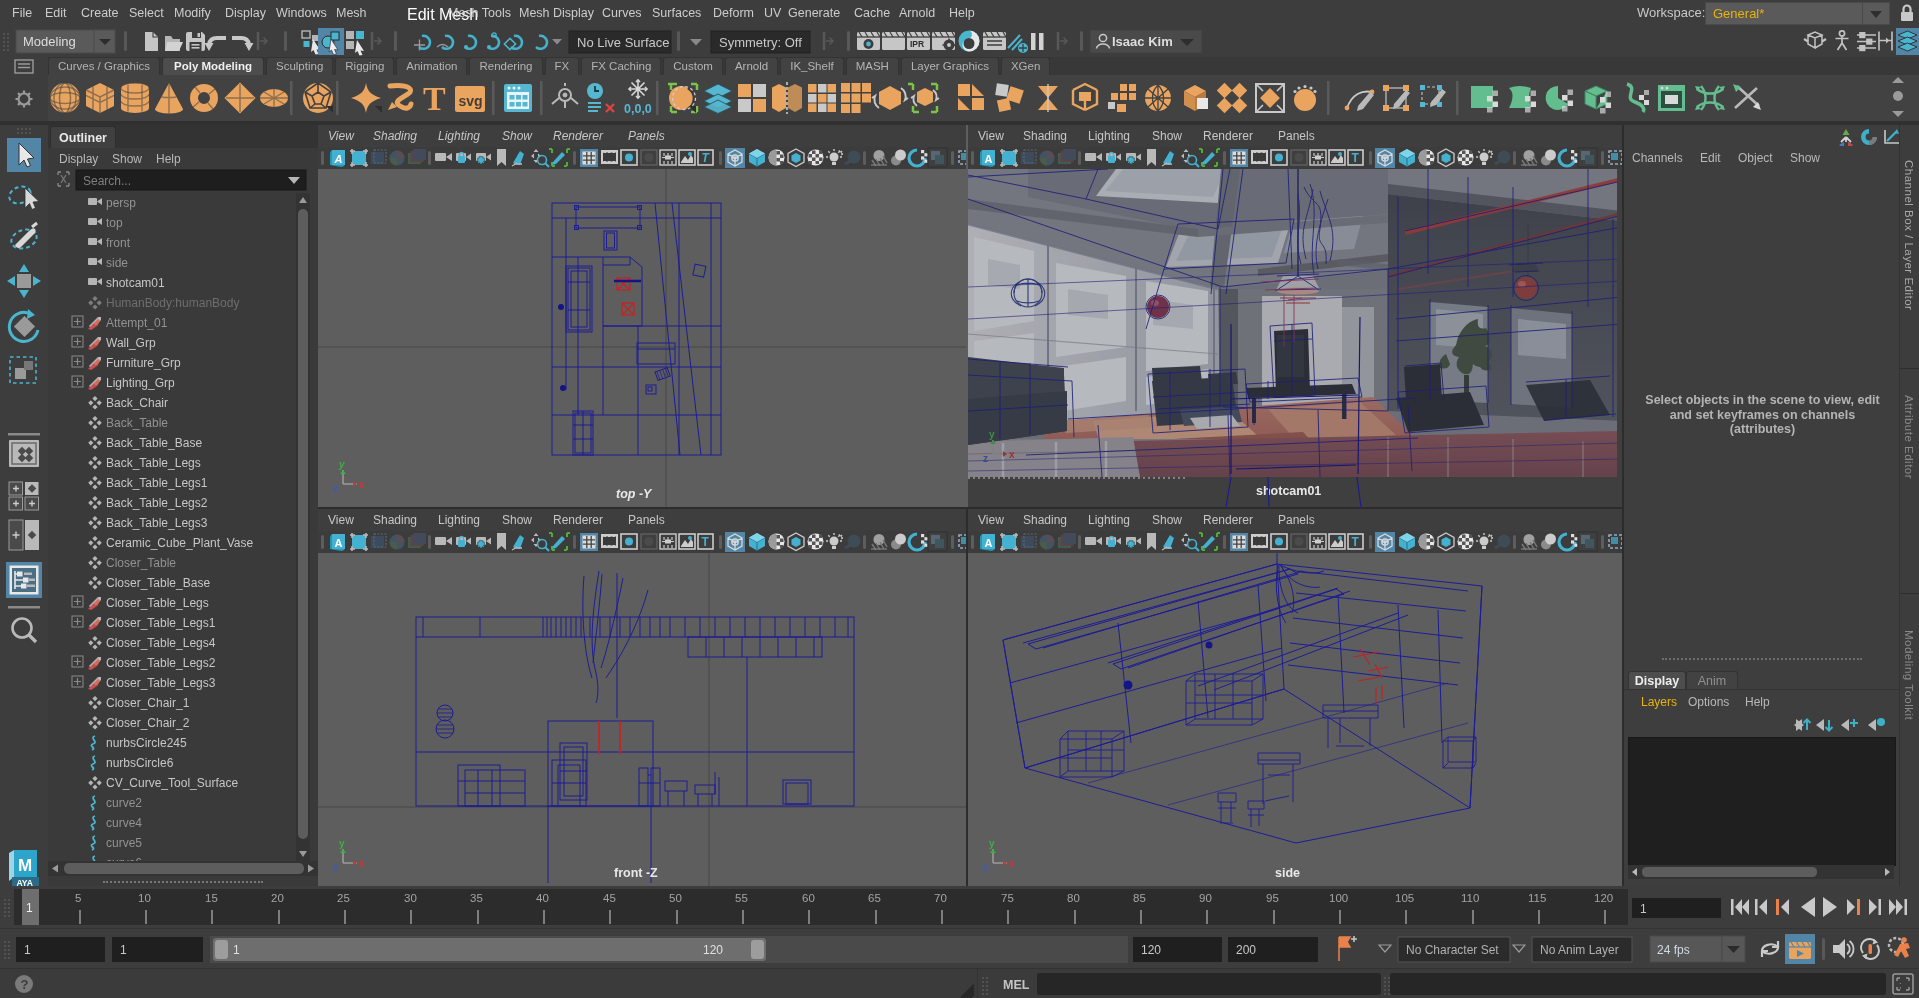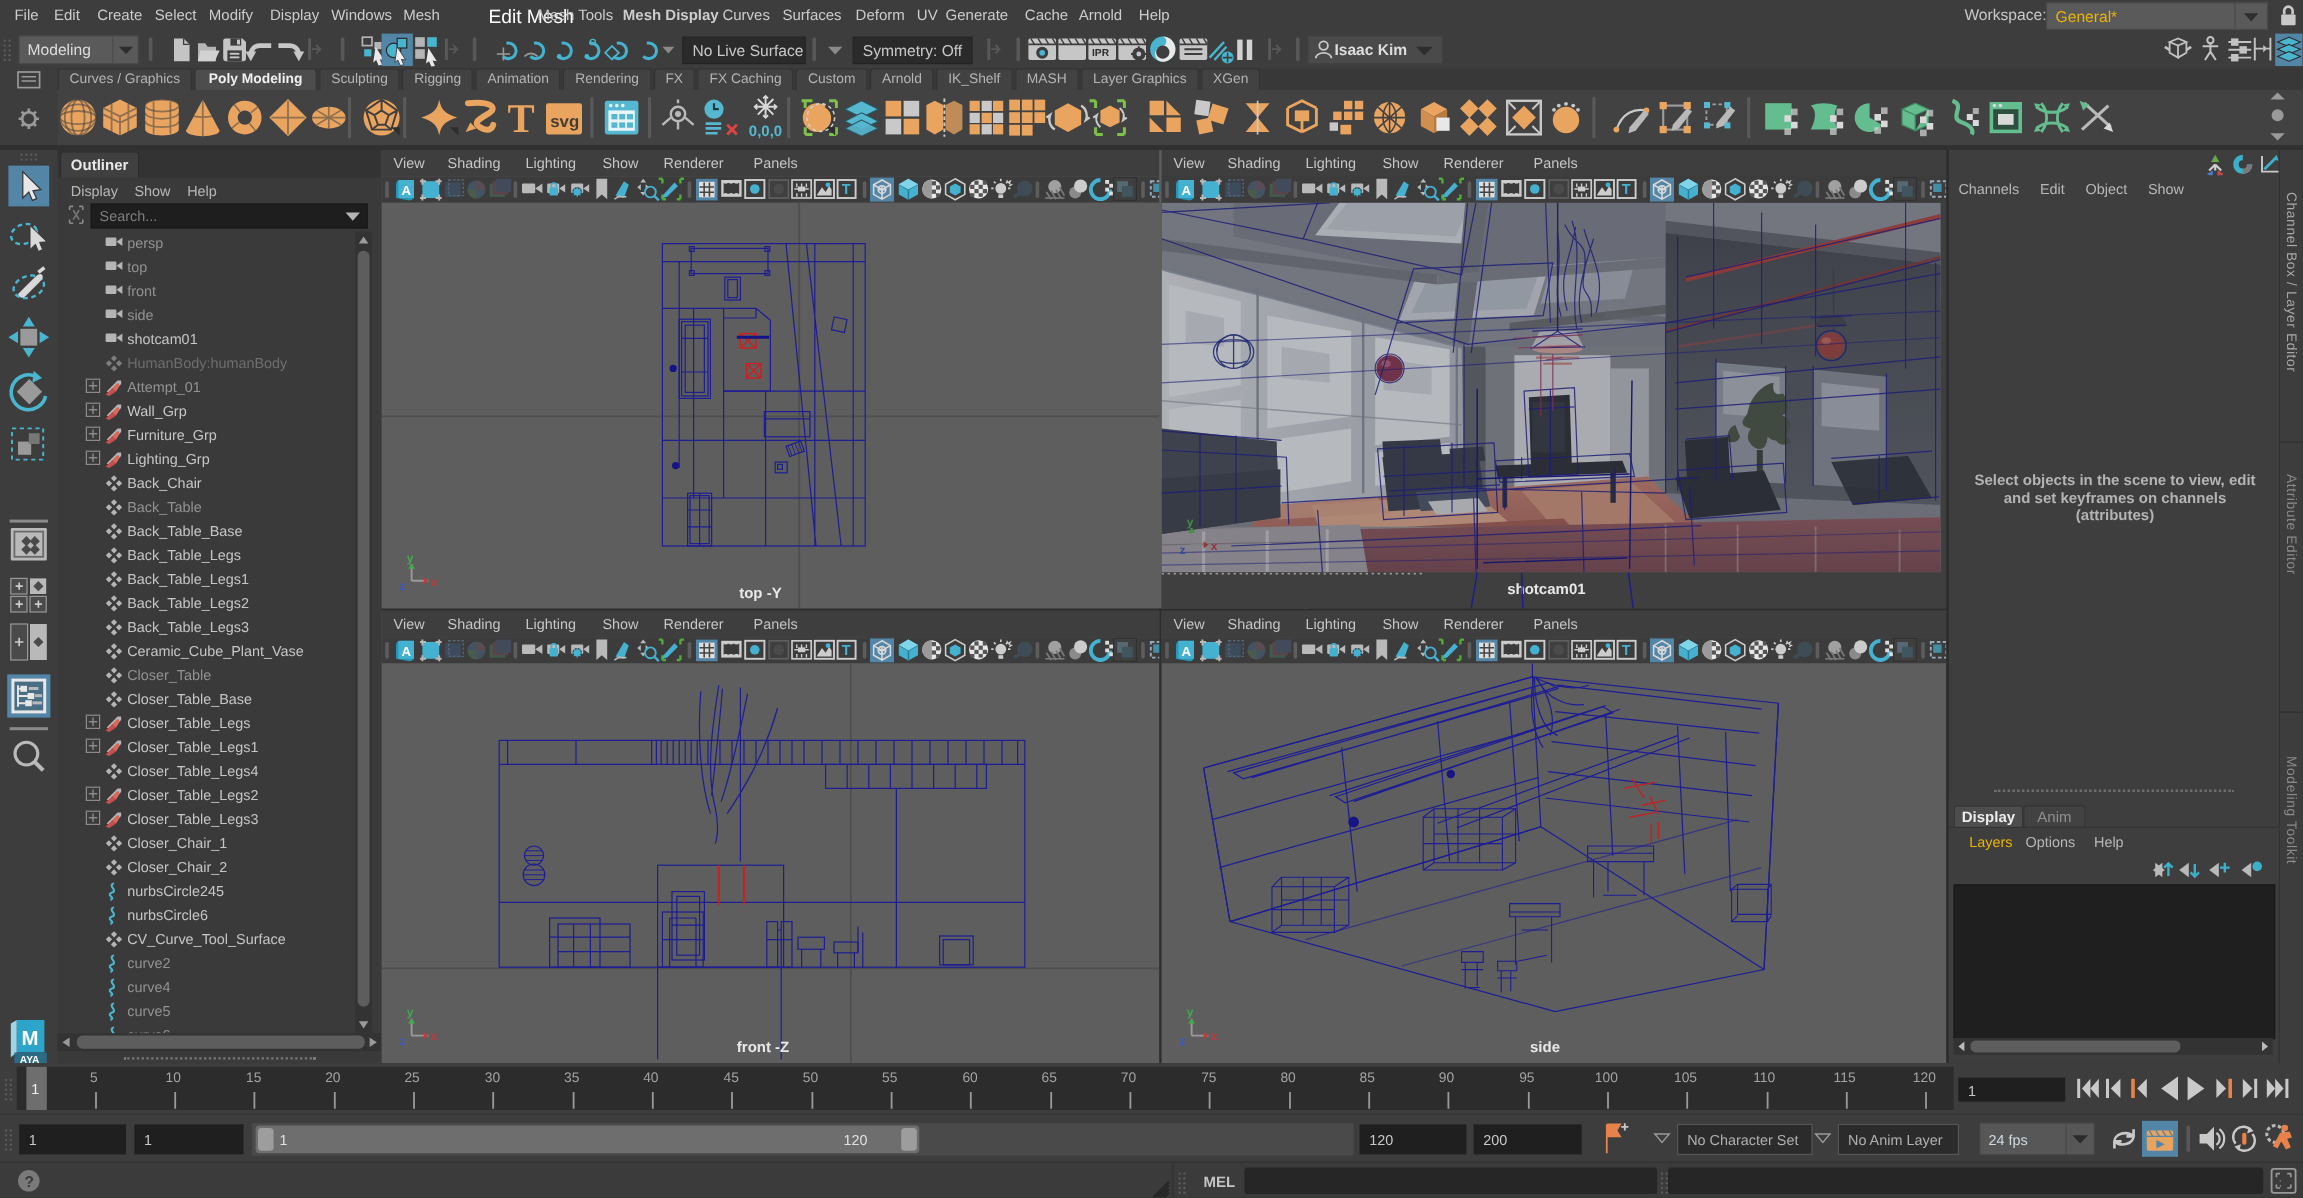--- a/index.html
+++ b/index.html
@@ -14,21 +14,21 @@
       <span class="abs" style="left:12px;top:6px;font-size:12.5px;color:#cccccc;">File</span>
       <span class="abs" style="left:45px;top:6px;font-size:12.5px;color:#cccccc;">Edit</span>
       <span class="abs" style="left:81px;top:6px;font-size:12.5px;color:#cccccc;">Create</span>
       <span class="abs" style="left:129px;top:6px;font-size:12.5px;color:#cccccc;">Select</span>
       <span class="abs" style="left:174px;top:6px;font-size:12.5px;color:#cccccc;">Modify</span>
       <span class="abs" style="left:225px;top:6px;font-size:12.5px;color:#cccccc;">Display</span>
       <span class="abs" style="left:276px;top:6px;font-size:12.5px;color:#cccccc;">Windows</span>
       <span class="abs" style="left:336px;top:6px;font-size:12.5px;color:#cccccc;">Mesh</span>
       <span class="abs" style="left:382px;top:6px;font-size:16px;color:#ffffff;margin-left:25px;">Edit Mesh</span>
       <span class="abs" style="left:448px;top:6px;font-size:12.5px;color:#cccccc;">Mesh Tools</span>
-      <span class="abs" style="left:519px;top:6px;font-size:12.5px;color:#cccccc;font-weight:bold;">Mesh Display</span>
+      <span class="abs" style="left:519px;top:6px;font-size:12.5px;color:#cccccc;">Mesh Display</span>
       <span class="abs" style="left:602px;top:6px;font-size:12.5px;color:#cccccc;">Curves</span>
       <span class="abs" style="left:652px;top:6px;font-size:12.5px;color:#cccccc;">Surfaces</span>
       <span class="abs" style="left:713px;top:6px;font-size:12.5px;color:#cccccc;">Deform</span>
       <span class="abs" style="left:764px;top:6px;font-size:12.5px;color:#cccccc;">UV</span>
       <span class="abs" style="left:788px;top:6px;font-size:12.5px;color:#cccccc;">Generate</span>
       <span class="abs" style="left:854px;top:6px;font-size:12.5px;color:#cccccc;">Cache</span>
       <span class="abs" style="left:899px;top:6px;font-size:12.5px;color:#cccccc;">Arnold</span>
       <span class="abs" style="left:949px;top:6px;font-size:12.5px;color:#cccccc;">Help</span>
     </div>
  <div class="abs txt" style="left:1637px;top:5px;">Workspace:</div>
@@ -1164,21 +1164,21 @@
 <g id="axis2d">
  <path d="M0 0 V-14 M0 0 H14" stroke="#9a9a9a" stroke-width="1.6"></path>
  <path d="M0 -14 l-3 4 h6 Z" fill="#3fae46"></path>
         <path d="M14 0 l-4 -3 v6 Z" fill="#c23a3a"></path>
  <text x="-4" y="-16" font-size="10" font-weight="bold" fill="#3fae46">y</text>
  <text x="16" y="4" font-size="10" font-weight="bold" fill="#c23a3a">x</text>
  <text x="-10" y="8" font-size="10" font-weight="bold" fill="#3a5ac2">z</text>
 </g>
 </defs>
   </svg>
-<div class="abs" id="vp-tl" style="left:318px;top:125px;width:773px;height:382px;background:#5e5e5e;">
+<div class="abs" id="vp-tl" style="left:318px;top:125px;width:773px;height:382px;background:#5e5e5e;font-style:italic;">
  <svg class="abs" style="left:0;top:0" width="648" height="44">
       <use href="#vtb"></use>
     </svg>
  <svg class="abs" style="left:0;top:44px" width="648" height="338">
   <rect width="648" height="338" fill="#5e5e5e"></rect>
   <path d="M348 0 V338 M0 178 H648" stroke="#4f4f4f" stroke-width="1.5"></path>
   <g stroke="#1d1d96" stroke-width="1" fill="none">
    <rect x="234" y="34" width="169" height="252"></rect>
    <rect x="258" y="38" width="64" height="21"></rect>
    <rect x="256.5" y="36.5" width="4" height="4"></rect>

